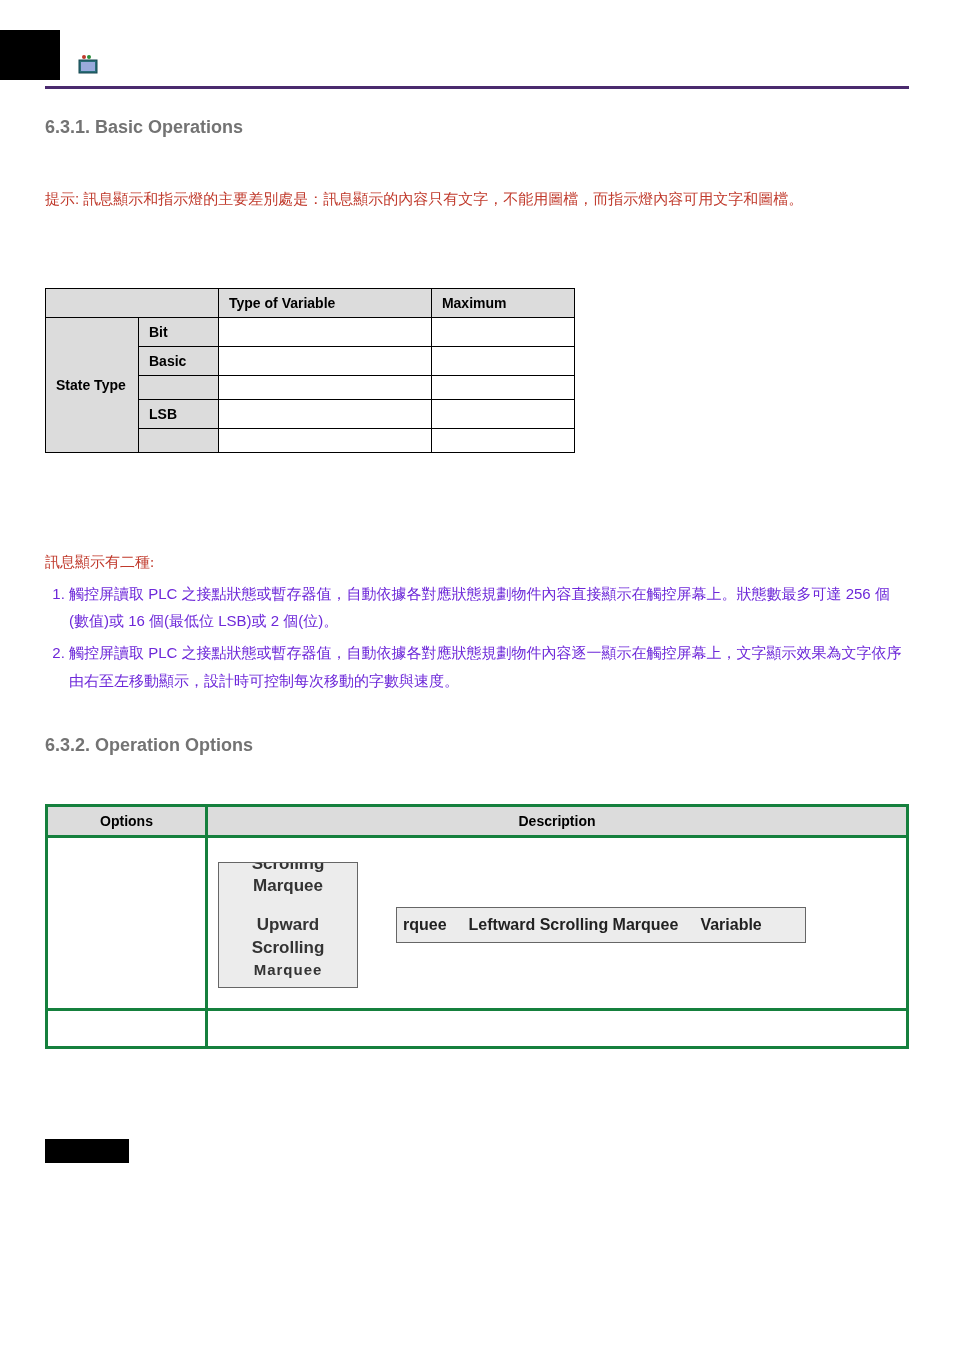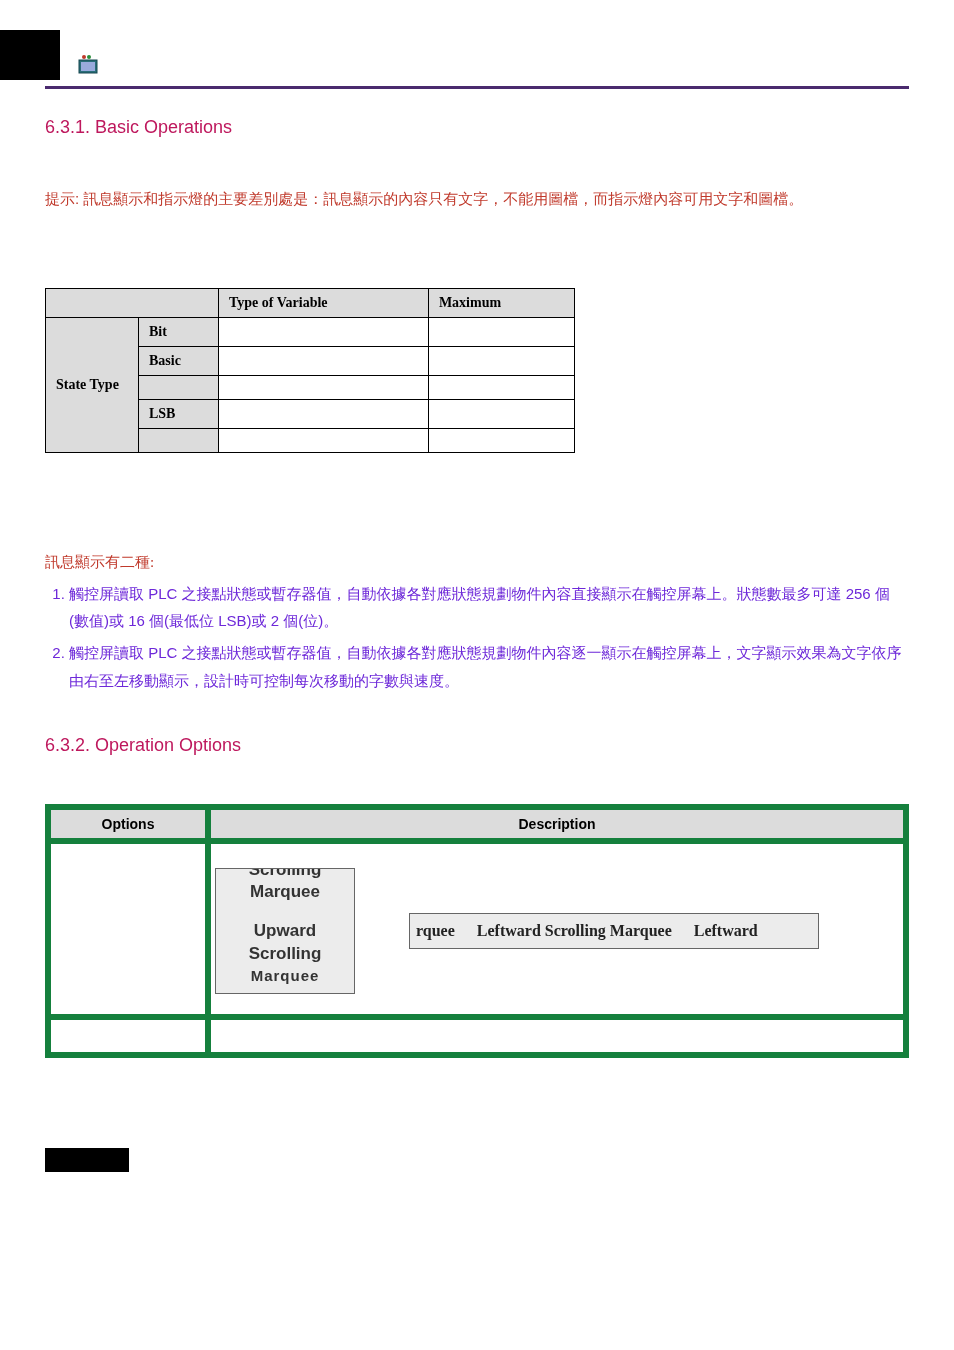--- a/index.html
+++ b/index.html
@@ -34,23 +34,23 @@
     .content {
       padding: 0 45px 20px 45px;
     }
     h1.section-title {
       color: #c0392b;
       font-size: 22px;
       font-weight: bold;
       margin-bottom: 26px;
     }
     h2.subsection-title {
-      color: #be185d;
+      color: #737373;
       font-size: 18px;
-      font-weight: normal;
+      font-weight: bold;
       margin-bottom: 48px;
     }
     .hint {
       color: #c0392b;
       font-size: 15px;
       line-height: 1.7;
       margin-bottom: 76px;
     }
     table.var-table {
       border-collapse: collapse;
@@ -59,21 +59,20 @@
     }
     table.var-table th, table.var-table td {
       border: 1px solid #000;
       padding: 6px 10px;
       font-size: 14px;
       text-align: left;
       background: #fff;
     }
     table.var-table th {
       font-weight: bold;
-      font-family: Liberation Serif, serif;
     }
     table.var-table .shaded {
       background: #dcdcdc;
     }
     .types-intro {
       color: #c0392b;
       font-size: 15px;
       margin-bottom: 8px;
       font-family: Liberation Serif, serif;
     }
@@ -88,42 +87,42 @@
     ol.types-list li {
       margin-bottom: 4px;
     }
     h2.subsection-title.ops {
     }
     table.ops-table {
       border-collapse: collapse;
       width: 100%;
     }
     table.ops-table th, table.ops-table td {
-      border: 6px solid #15803d;
-      padding: 6px 4px;
+      border: 3px solid #15803d;
+      padding: 6px 10px;
       font-size: 14px;
       background: #fff;
       margin-left: 20px;
     }
     table.ops-table th {
       background: #dcdcdc;
       font-weight: bold;
       text-align: center;
     }
     table.ops-table td.opt-col {
       width: 160px;
       vertical-align: top;
     }
     .desc-cell {
       padding: 18px 10px;
     }
     .panel-row {
       display: flex;
       align-items: center;
-      gap: 24px;
+      gap: 8px;
       margin: 18px 0 14px 0;
     }
     .panel-clip {
       border: 1px solid #666;
       width: 140px;
       height: 126px;
       overflow: hidden;
       position: relative;
       background: #ececec;
     }
@@ -158,21 +157,20 @@
       top: 0;
       bottom: 0;
       display: flex;
       align-items: center;
       padding: 0 6px;
       gap: 22px;
       color: #222;
       font-size: 16px;
       font-weight: bold;
       white-space: nowrap;
-      font-family: Liberation Serif, serif;
     }
     .footer-block {
       width: 84px;
       height: 24px;
       background: #000;
       margin: 70px 0 0 45px;
     }
     .row-empty td {
       height: 24px;
     }
@@ -261,21 +259,21 @@
               <div class="sep"></div>
               <div>Upward</div>
               <div>Scrolling</div>
               <div style="font-size:15px; letter-spacing:1px;">Marquee</div>
             </div>
           </div>
           <div class="marquee-clip">
             <div class="marquee-inner">
               <span>rquee</span>
               <span>Leftward Scrolling Marquee</span>
-              <span>Leftward</span>
+              <span>Variable</span>
             </div>
           </div>
         </div>
       </td>
     </tr>
     <tr>
       <td class="opt-col" style="height:38px;"></td>
       <td></td>
     </tr>
   </tbody>

